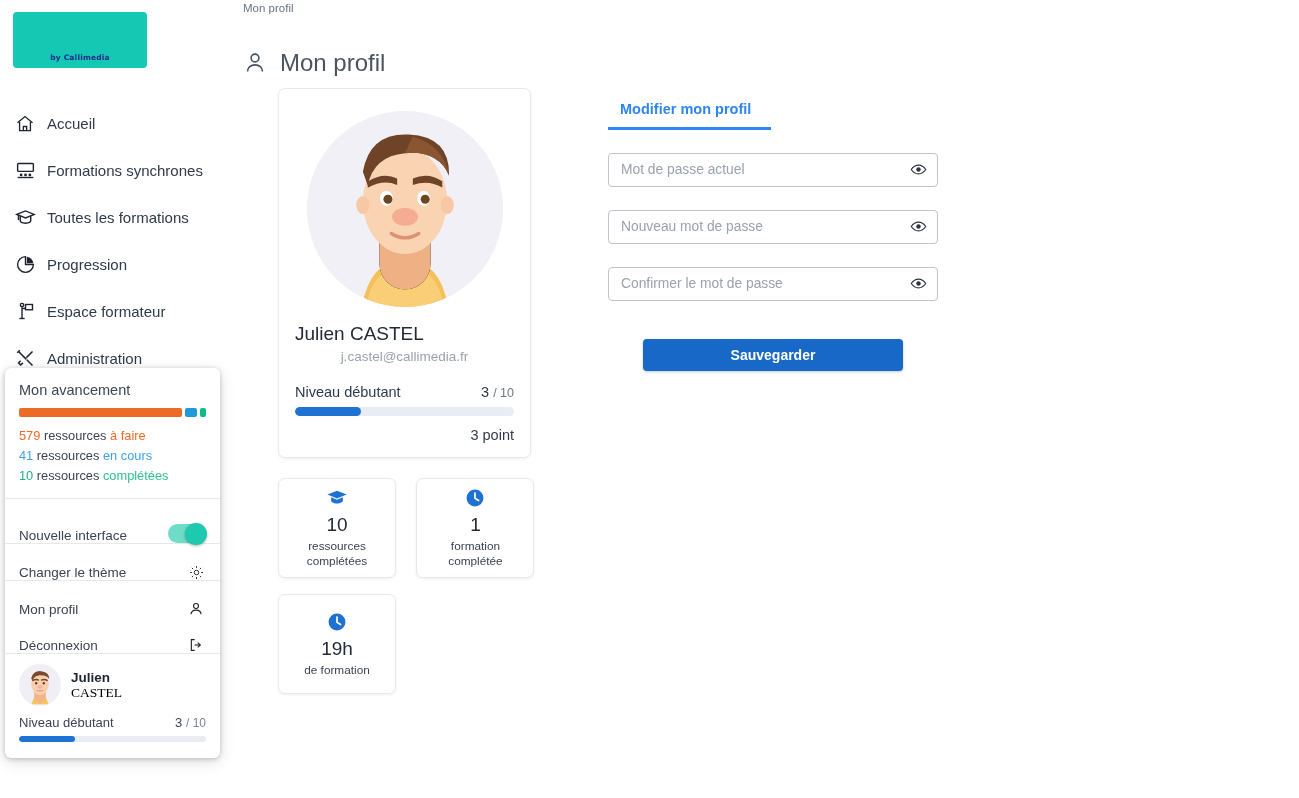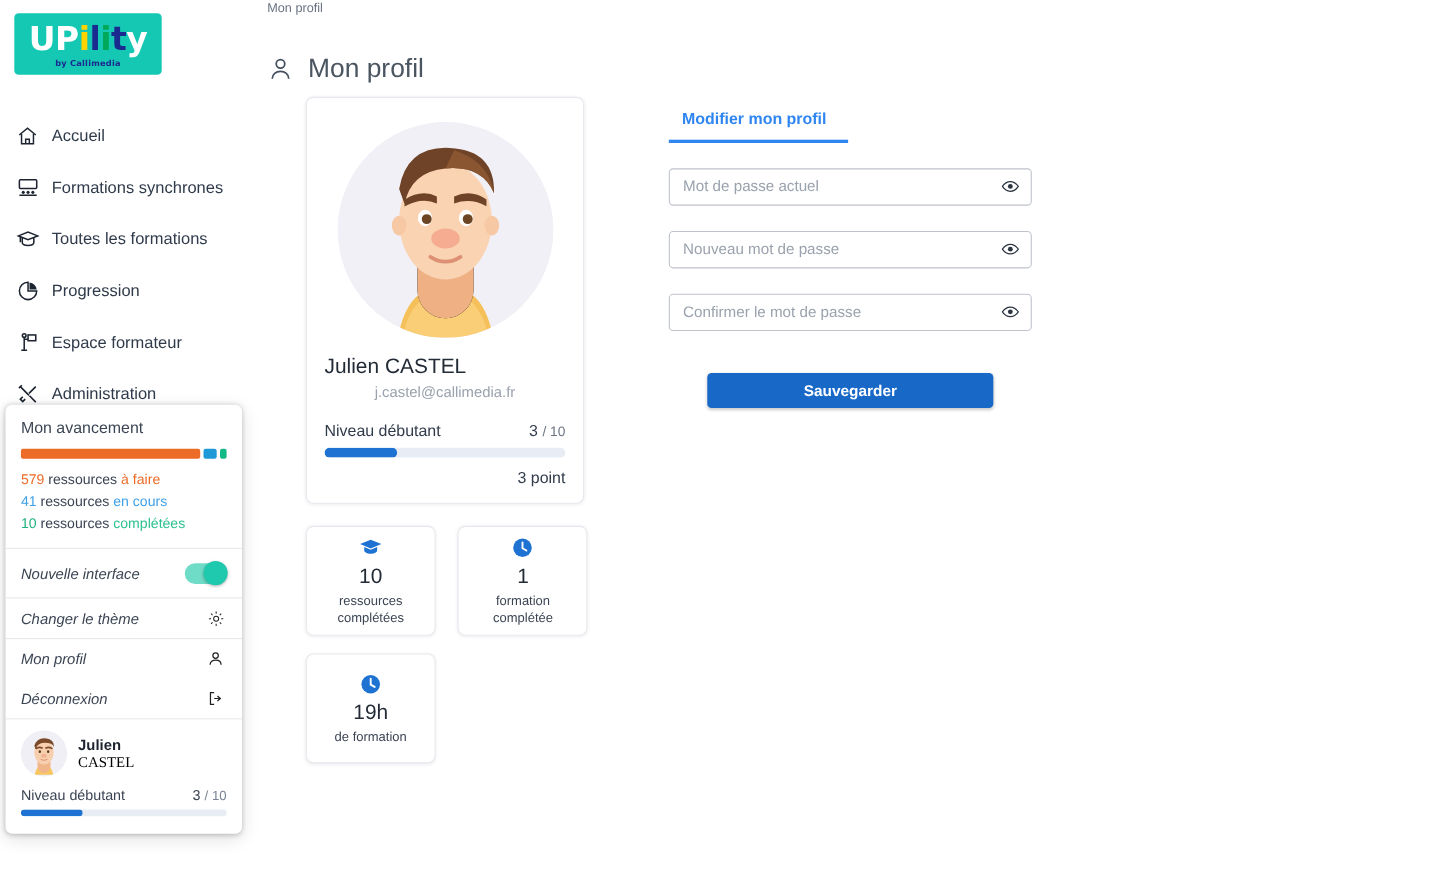--- a/index.html
+++ b/index.html
@@ -71,23 +71,23 @@
   .stat-line .num-o { color:#ec6b26; }
   .stat-line .num-b { color:#3fa0e8; }
   .stat-line .num-g { color:#22b07d; }
   .stat-line .lbl-o { color:#ec6b26; }
   .stat-line .lbl-b { color:#3fa0e8; }
   .stat-line .lbl-g { color:#2ec291; }
 
   .menu-div { height:1px; background:#e6e8ec; }
 
   .menu-row {
-    display:flex; align-items:center; justify-content:space-between;
+    display:flex; align-items:flex-end; justify-content:space-between;
     height:36px; padding:0 14px; cursor:pointer;
-    font-size:13.5px; color:#3b4453;font-style:italic;
+    font-size:13.5px; color:#3b4453;
   }
   .menu-row.tall { height:44px; }
   .menu-row .m-ico { width:20px; display:flex; justify-content:center; color:#222; }
 
   .switch {
     width:38px; height:19px; border-radius:10px; background:#6fdcc8; position:relative;
     cursor:pointer;
   }
   .switch .knob {
     position:absolute; right:-1px; top:-1.5px; width:22px; height:22px; border-radius:50%;
@@ -191,21 +191,20 @@
 </style>
 </head>
 <body>
 
 <div id="app">
 
   <aside class="sidebar">
 
     <div class="logo-wrap">
       <div class="logo">
-        <div class="logo-text"><span class="lt-w">U</span><span class="lt-w">P</span><span class="lt-y">i</span><span class="lt-b">l</span><span class="lt-g">i</span><span class="lt-b">t</span><span class="lt-w">y</span></div>
         <div class="logo-sub">by Callimedia</div>
       </div>
     </div>
 
     <nav class="nav">
       <div class="nav-item">
         <span class="nav-ico">
           <svg width="20" height="20" viewBox="0 0 24 24" fill="none" stroke="currentColor" stroke-width="1.6">
               <path d="M3 10.5 12 3l9 7.5"></path>
               <path d="M5.5 9.5V20h13V9.5"></path>

